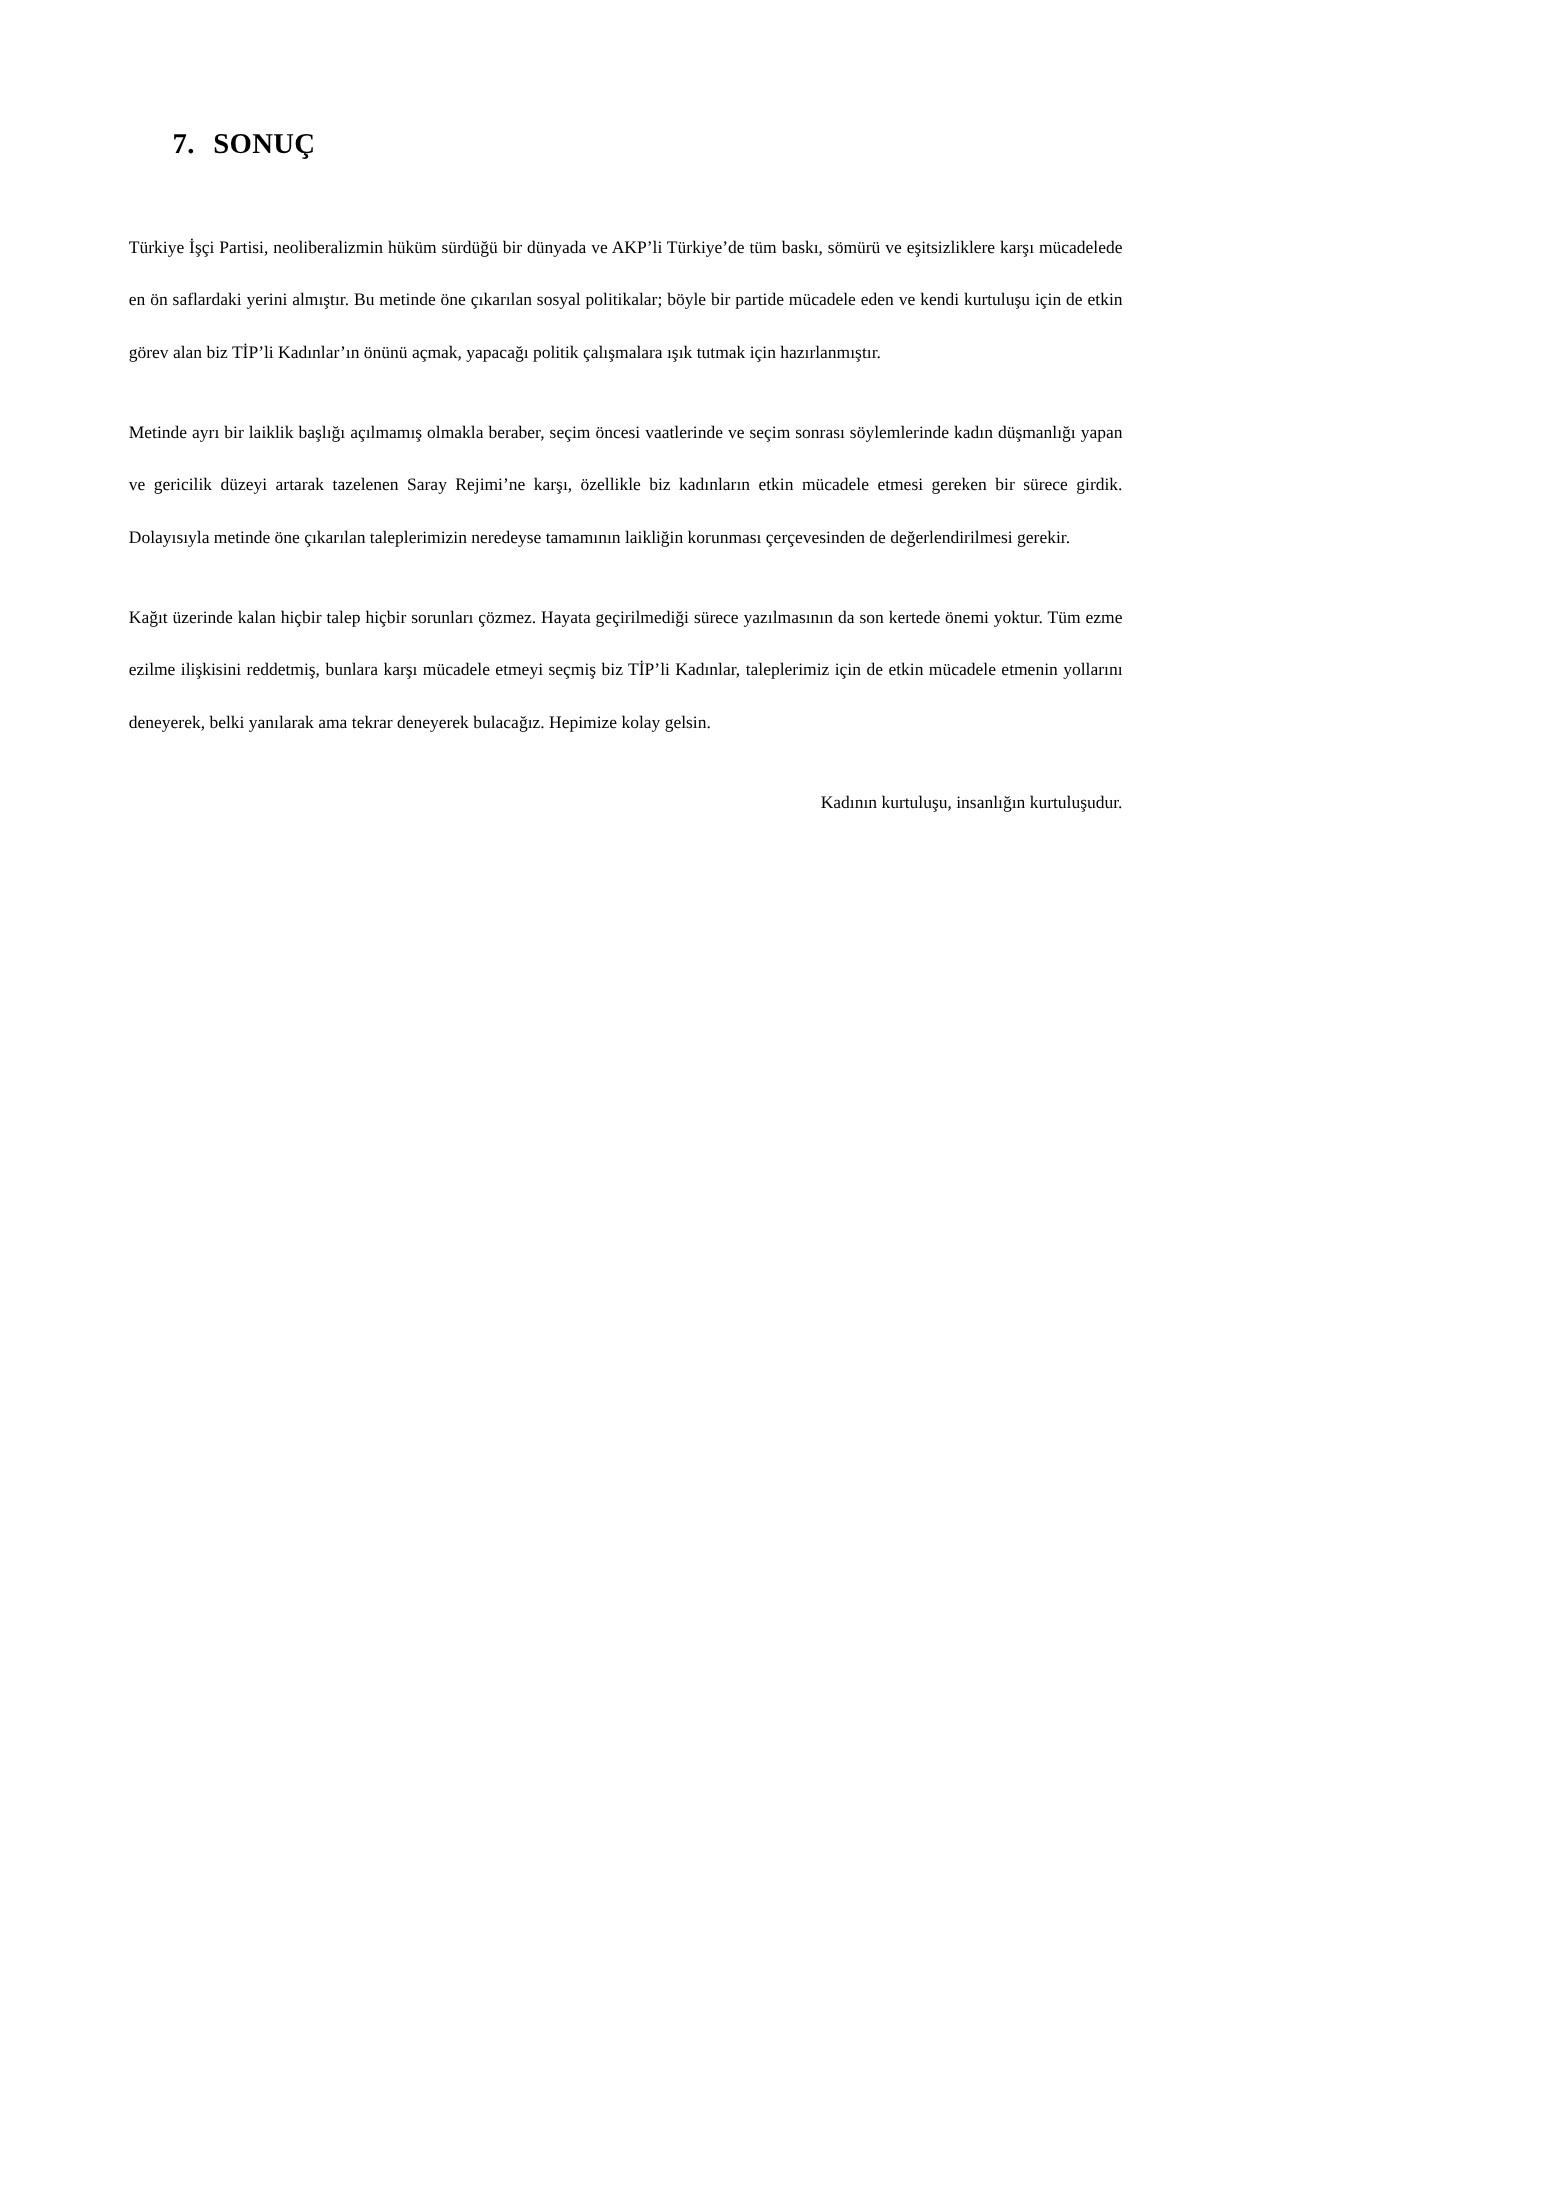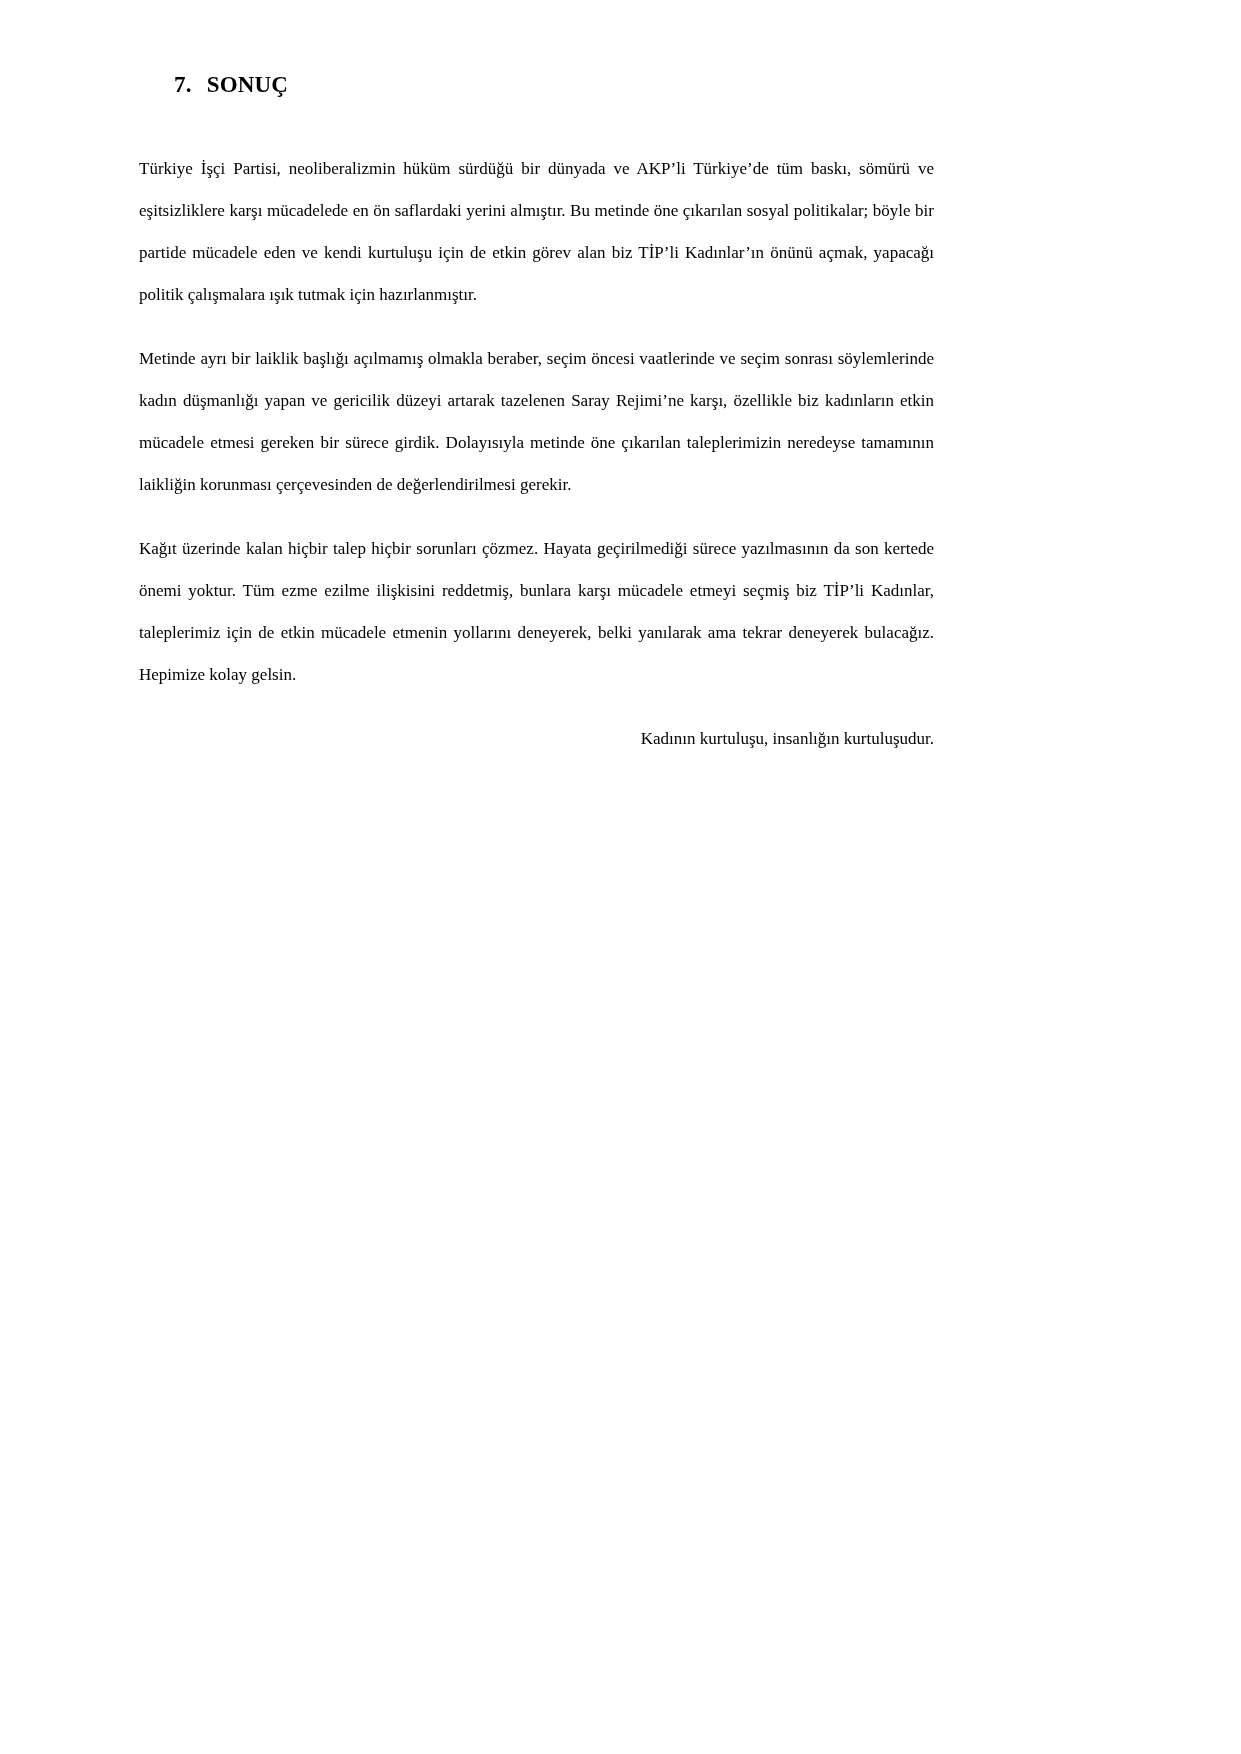--- a/index.html
+++ b/index.html
@@ -8,38 +8,37 @@
     background: #ffffff;
   }
   .page {
     position: relative;
     width: 1001px;
     height: 1754px;
     background: #ffffff;
     color: #000000;
     font-family: "Liberation Serif", "DejaVu Serif", serif;
     box-sizing: border-box;
-    padding: 70px 103px 0 103px;
+    padding: 100px 103px 0 103px;
     overflow: hidden;
-    margin-left: 36px;
   }
   .heading {
     margin: 0 0 48px 35px;
     font-size: 23px;
     font-weight: bold;
     line-height: 30px;
     letter-spacing: 0.2px;
   }
   .heading .num {
     display: inline-block;
     margin-right: 15px;
   }
   .body-para {
     margin: 0 0 22px 0;
-    font-size: 17px;
+    font-size: 14px;
     line-height: 42px;
     text-align: justify;
     text-justify: inter-word;
   }
   .body-para.last {
     text-align: right;
   }
 </style>
 </head>
 <body>

